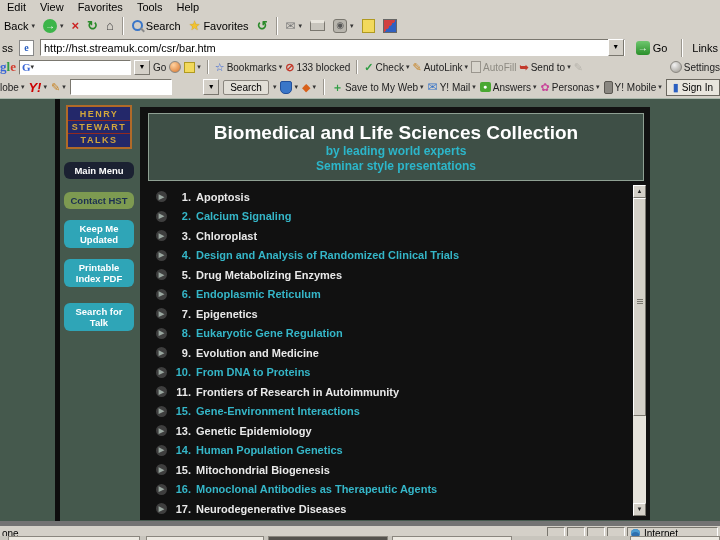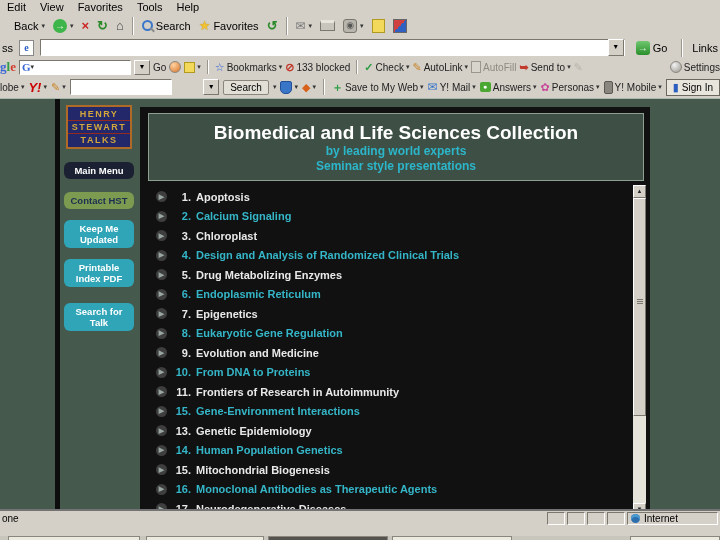--- a/index.html
+++ b/index.html
@@ -4,21 +4,21 @@
 <style>
   html,body{margin:0;padding:0;}
   body{width:720px;height:540px;overflow:hidden;position:relative;
        font-family:"Liberation Sans",sans-serif;background:#d4d0c8;
        -webkit-font-smoothing:none;}
   .bar{position:absolute;left:0;right:0;display:flex;align-items:center;background:#d4d0c8;}
   
   #menubar{top:0;height:14px;font-size:11px;border-bottom:1px solid #fff;}
   .menu-item{padding:0 7px;color:#000;}
   
-  #toolbar{top:14px;height:23px;border-bottom:4px solid #000000;font-size:11px;gap:2px;padding-left:11px;}
+  #toolbar{top:14px;height:23px;border-bottom:4px solid #000000;font-size:11px;gap:2px;padding-left:1px;}
   .tb-btn{display:flex;align-items:center;gap:3px;padding:1px 3px;white-space:nowrap;}
   .tb-sep{width:1px;height:18px;background:#9a968e;border-right:1px solid #fff;margin:0 3px;}
   .dd{font-size:7px;color:#333;}
   .fwd-circle{width:14px;height:14px;border-radius:50%;background:#3db54a;color:#fff;font-size:10px;line-height:14px;text-align:center;font-weight:bold;}
   .stop-x{color:#cc2222;font-weight:bold;font-size:13px;}
   .refresh{color:#2a8a2a;font-size:13px;font-weight:bold;}
   .home{color:#444;font-size:13px;}
   .mag{width:7px;height:7px;border:2px solid #3a76c8;border-radius:50%;position:relative;display:inline-block;}
   .mag::after{content:'';position:absolute;width:5px;height:2px;background:#8a8a8a;right:-4px;bottom:-2px;transform:rotate(45deg);}
   .star{color:#f2c230;font-size:13px;text-shadow:0 0 1px #a07c10;}
@@ -89,21 +89,21 @@
   .row:nth-child(even) .t-title,.row:nth-child(even) .t-num{color:#35b6c8;}
   .bullet{width:11px;height:11px;border-radius:50%;background:#3e3e3e;color:#9aa7a0;font-size:7px;display:flex;align-items:center;justify-content:center;margin-left:8px;flex:0 0 auto;}
   .t-num{width:20px;text-align:right;margin:0 5px 0 4px;flex:0 0 auto;}
   
   #scroll{position:absolute;top:78px;bottom:4px;right:4px;width:13px;background:#e6e3db;}
   .sc-btn{position:absolute;left:0;width:13px;height:13px;background:#d4d0c8;border:1px solid;border-color:#fff #7a776f #7a776f #fff;box-sizing:border-box;font-size:6px;text-align:center;line-height:11px;color:#222;}
   #sc-up{top:0;} #sc-down{bottom:0;}
   #sc-thumb{position:absolute;left:0;top:13px;height:218px;width:13px;background:#d4d0c8;border:1px solid;border-color:#fff #7a776f #7a776f #fff;box-sizing:border-box;}
   .grip{position:absolute;left:3px;top:100px;width:6px;height:1px;background:#7a776f;box-shadow:0 2px 0 #7a776f,0 4px 0 #7a776f;}
   
-  #statusbar{top:509px;height:15px;border-top:2px solid #737373;font-size:10px;padding:0 2px;}
+  #statusbar{top:521px;height:15px;border-top:5px solid #737373;font-size:10px;padding:0 2px;}
   #status-left{flex:1;color:#000;}
   .pane{width:16px;height:11px;border:1px solid;border-color:#7a776f #fff #fff #7a776f;margin-left:2px;}
   #zone-pane{display:flex;align-items:center;gap:4px;width:86px;height:11px;border:1px solid;border-color:#7a776f #fff #fff #7a776f;margin-left:2px;padding-left:3px;}
   .globe{width:9px;height:9px;border-radius:50%;background:#2e6fae;box-shadow:inset 0 3px 0 #4a9ad0;}
   
   #taskbar{position:absolute;top:536px;left:0;width:720px;height:4px;background:#c8c5bd;}
   .task-seg{position:absolute;top:0;height:4px;background:#ece9e1;border:1px solid #8a867e;border-bottom:none;box-sizing:border-box;}
   .task-seg.active{background:#55534e;}
 </style>
 </head>
@@ -164,20 +164,21 @@
     </span>
   <span class="tb-btn">
       <span class="media"></span>
     </span>
 </div>
 
 <div class="bar" id="addrbar">
   <span class="addr-label">ss</span>
   <span class="page-icon">e</span>
   <span id="addr-input">
+    <span class="url">http://hst.streamuk.com/csr/bar.htm</span>
     <span class="combo-arrow">▼</span>
   </span>
   <span class="go-btn">
     <span class="go-icon">→</span>
     <span>Go</span>
   </span>
   <span class="tb-sep"></span>
   <span style="white-space:nowrap;">Links</span>
 </div>
 

